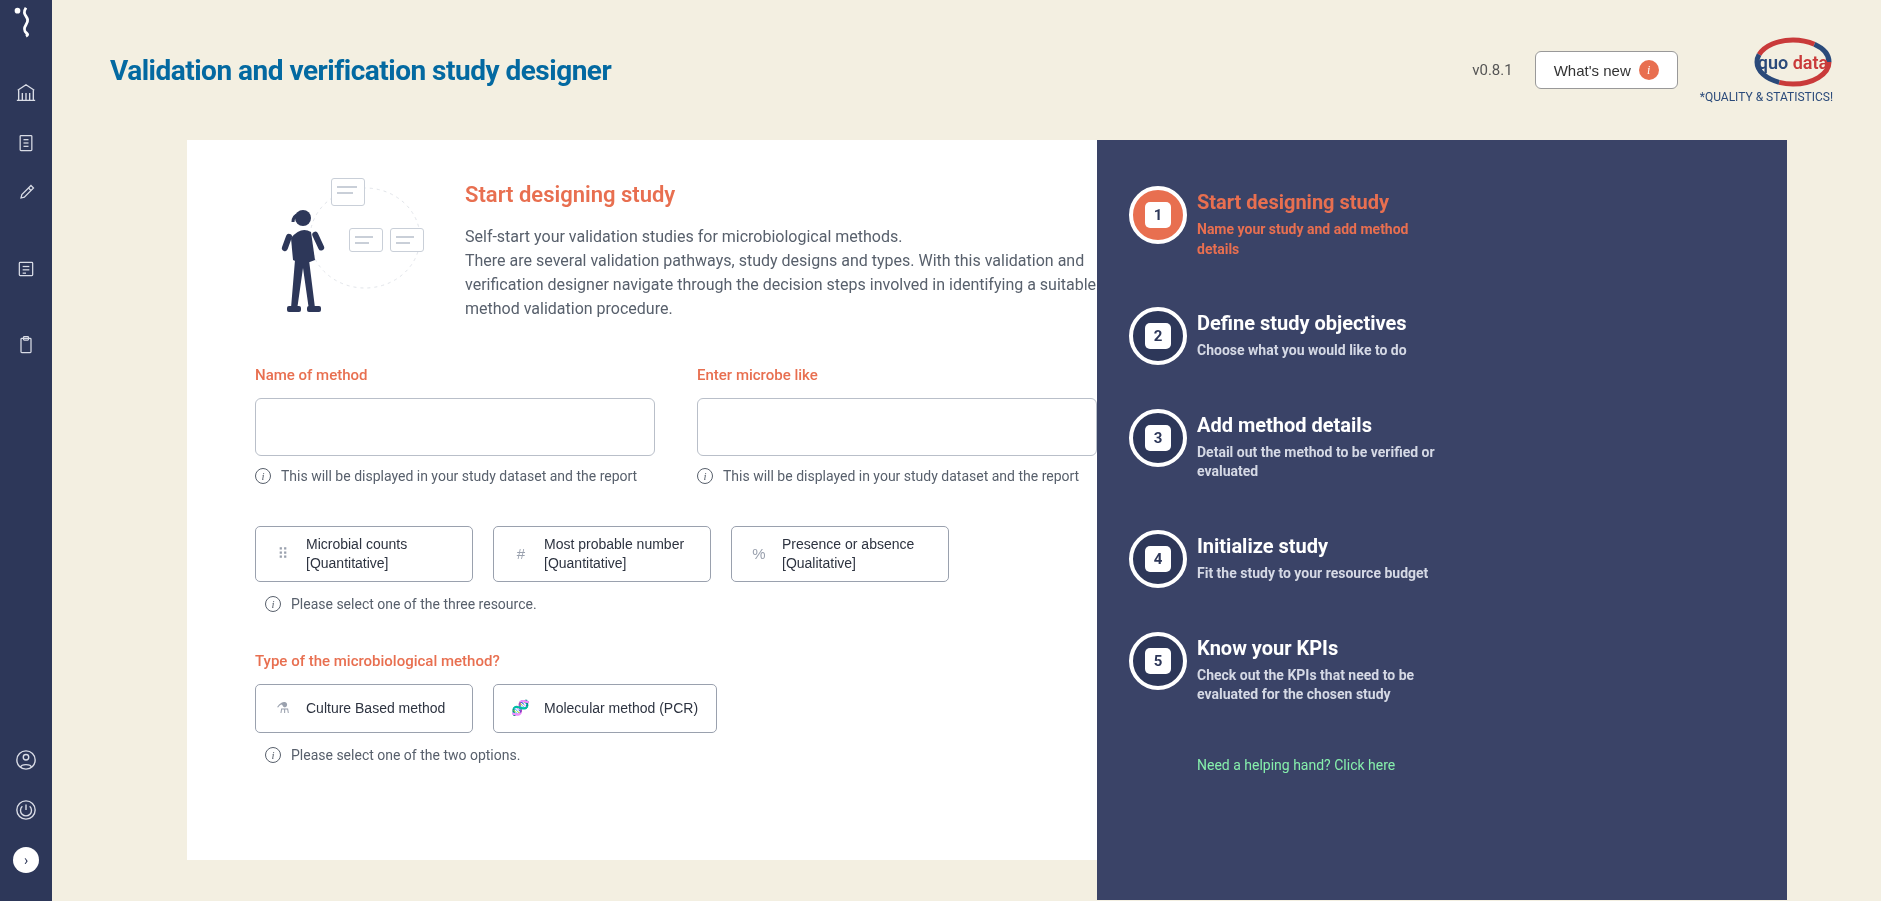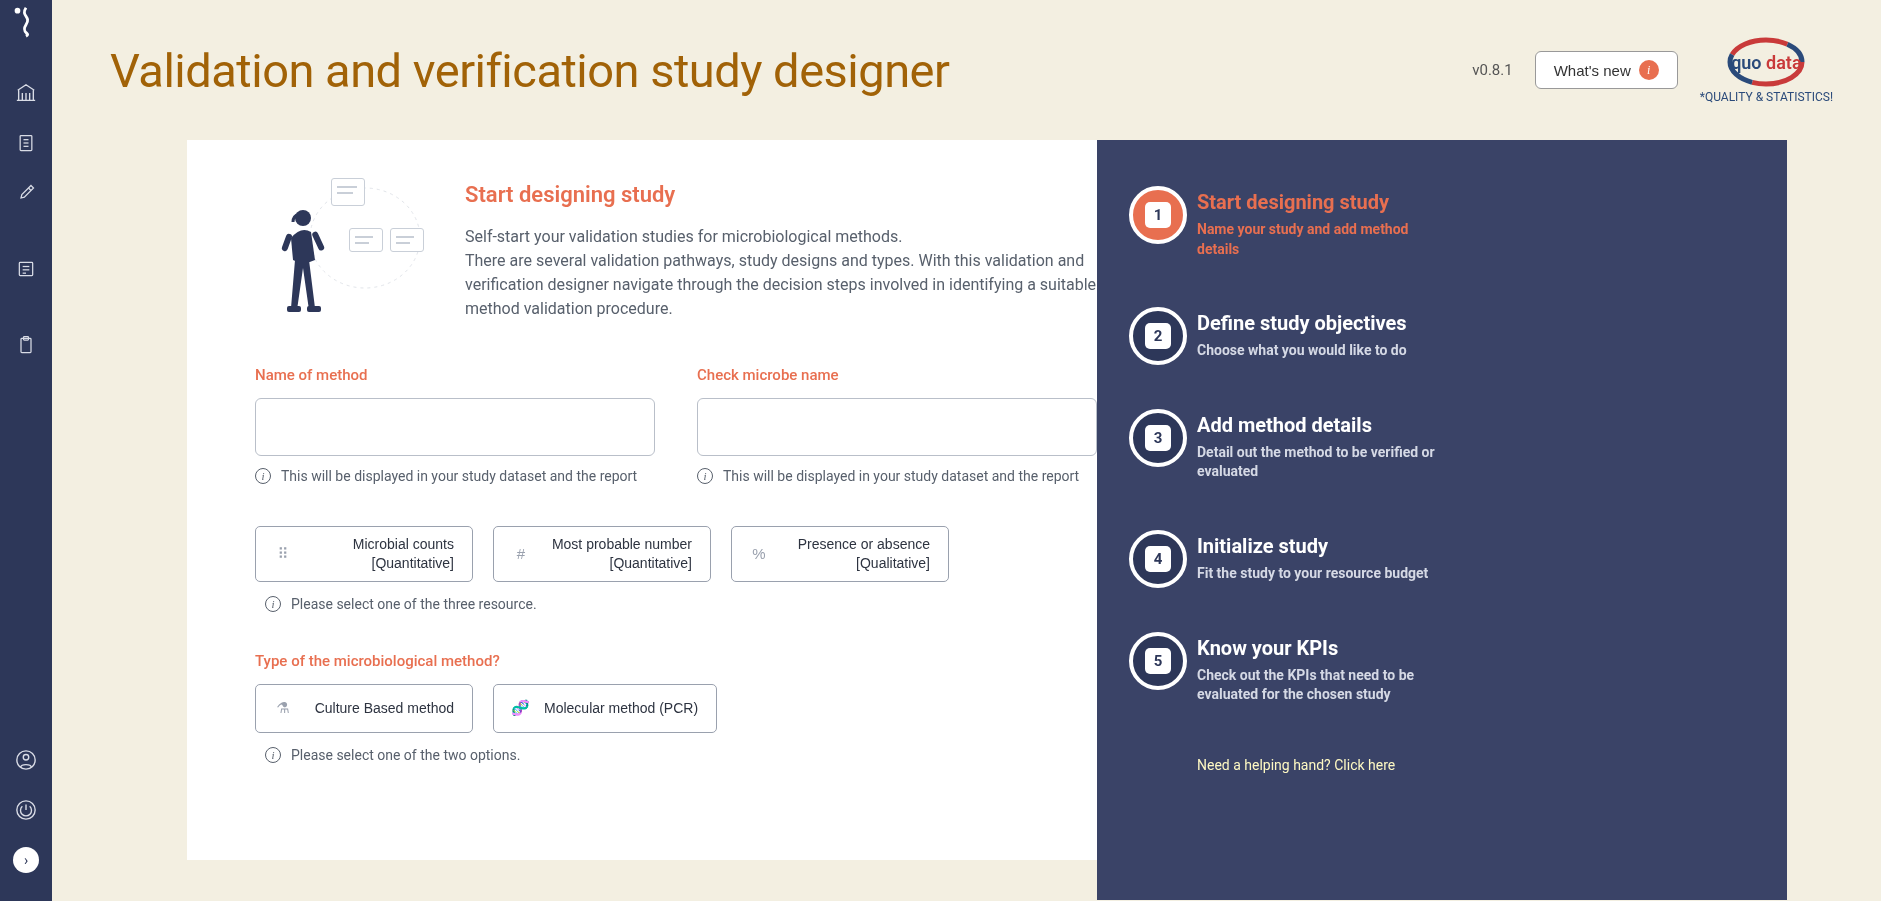--- a/index.html
+++ b/index.html
@@ -46,23 +46,23 @@
 .header {
   position: absolute;
   left: 52px; top: 0; right: 0;
   height: 140px;
   background: #f3efe1;
   display:flex;
   align-items: center;
   padding: 0 48px 0 58px;
 }
 .header-title {
-  color: #a16207;
-  font-size: 47px;
-  font-weight: 400;
+  color: #0369a1;
+  font-size: 28px;
+  font-weight: 700;
   letter-spacing: -0.5px;
 }
 .header-right {
   margin-left:auto;
   display:flex;
   align-items:center;
   gap: 22px;
 }
 .version { color:#555; font-size:15px; }
 .whats-new-btn {
@@ -75,21 +75,21 @@
   display:flex;align-items:center;gap:8px;
   cursor:pointer;
 }
 .info-badge {
   width:20px;height:20px;border-radius:50%;
   background:#e86f50;color:#fff;
   display:flex;align-items:center;justify-content:center;
   font-size:12px; font-style: italic; font-family: serif;
 }
 .brand-logo {
-  display:flex;flex-direction:column;align-items:center;
+  display:flex;flex-direction:column;align-items:flex-end;
 }
 .brand-logo-ring {
   width:80px;height:52px;position:relative;
   display:flex;align-items:center;justify-content:center;
 }
 .brand-logo-text { font-size:18px; font-weight:600;}
 .brand-logo-text .q { color:#2a4a7a; }
 .brand-logo-text .d { color:#c93a3a; }
 .brand-tagline { font-size:12px; color:#2a4a7a; margin-top:2px;}
 .content-wrap {
@@ -164,21 +164,21 @@
   min-width: 218px;
   display:flex;align-items:center;gap:14px;
   cursor:pointer;
   color:#2d3340;
   font-size:14px;
 }
 .opt-btn .opt-icon{
   width:18px;height:18px;color:#9aa1ae;flex-shrink:0;
   display:flex;align-items:center;justify-content:center;font-size:15px;
 }
-.opt-btn .opt-text{flex:1;text-align:right;line-height:1.35;}
+.opt-btn .opt-text{flex:1;text-align:left;line-height:1.35;}
 .opt-sub{display:block;}
 
 .steps-panel {
   position:absolute;
   left: 910px;
   top: 0;
   width: 690px;
   height: 760px;
   background:#3a4367;
   padding: 50px 40px 20px 100px;
@@ -200,21 +200,21 @@
   font-weight:700;font-size:15px;
 }
 .step.active .step-num { background:#e86f50; }
 .step-title {
   font-size:20px;font-weight:700;
   color:#fff;margin-bottom:6px;
 }
 .step.active .step-title { color:#e86f50; }
 .step-sub { color:#d5d9e5; font-size:14px; line-height:1.4; max-width:240px;font-weight:bold;}
 .step.active .step-sub { color:#e86f50; }
-.help-link { color:#fef9c3; font-size:14px; margin-top:14px;}
+.help-link { color:#86efac; font-size:14px; margin-top:14px;}
 </style>
 </head>
 <body>
 
 <div class="sidebar">
   <div class="sidebar-logo">
     <svg width="34" height="34" viewBox="0 0 24 24">
         <path d="M12 2 C 8 8 16 8 12 14 C 8 20 16 20 12 22" stroke="#fff" stroke-width="2" fill="none"></path>
         <circle cx="6" cy="4" r="2" fill="#fff"></circle>
       </svg>
@@ -375,21 +375,21 @@
       <div class="form-row">
         <div class="form-col">
           <label class="label">Name of method</label>
           <input class="text-input" type="text" value="" style="">
           <div class="helper">
             <span class="helper-icon">i</span>
             <span>This will be displayed in your study dataset and the report</span>
           </div>
         </div>
         <div class="form-col">
-          <label class="label">Check microbe name</label>
+          <label class="label">Enter microbe like</label>
           <input class="text-input" type="text" value="" style="">
           <div class="helper">
             <span class="helper-icon">i</span>
             <span>This will be displayed in your study dataset and the report</span>
           </div>
         </div>
       </div>
 
       <div class="opt-group">
         <div class="opt-row">

